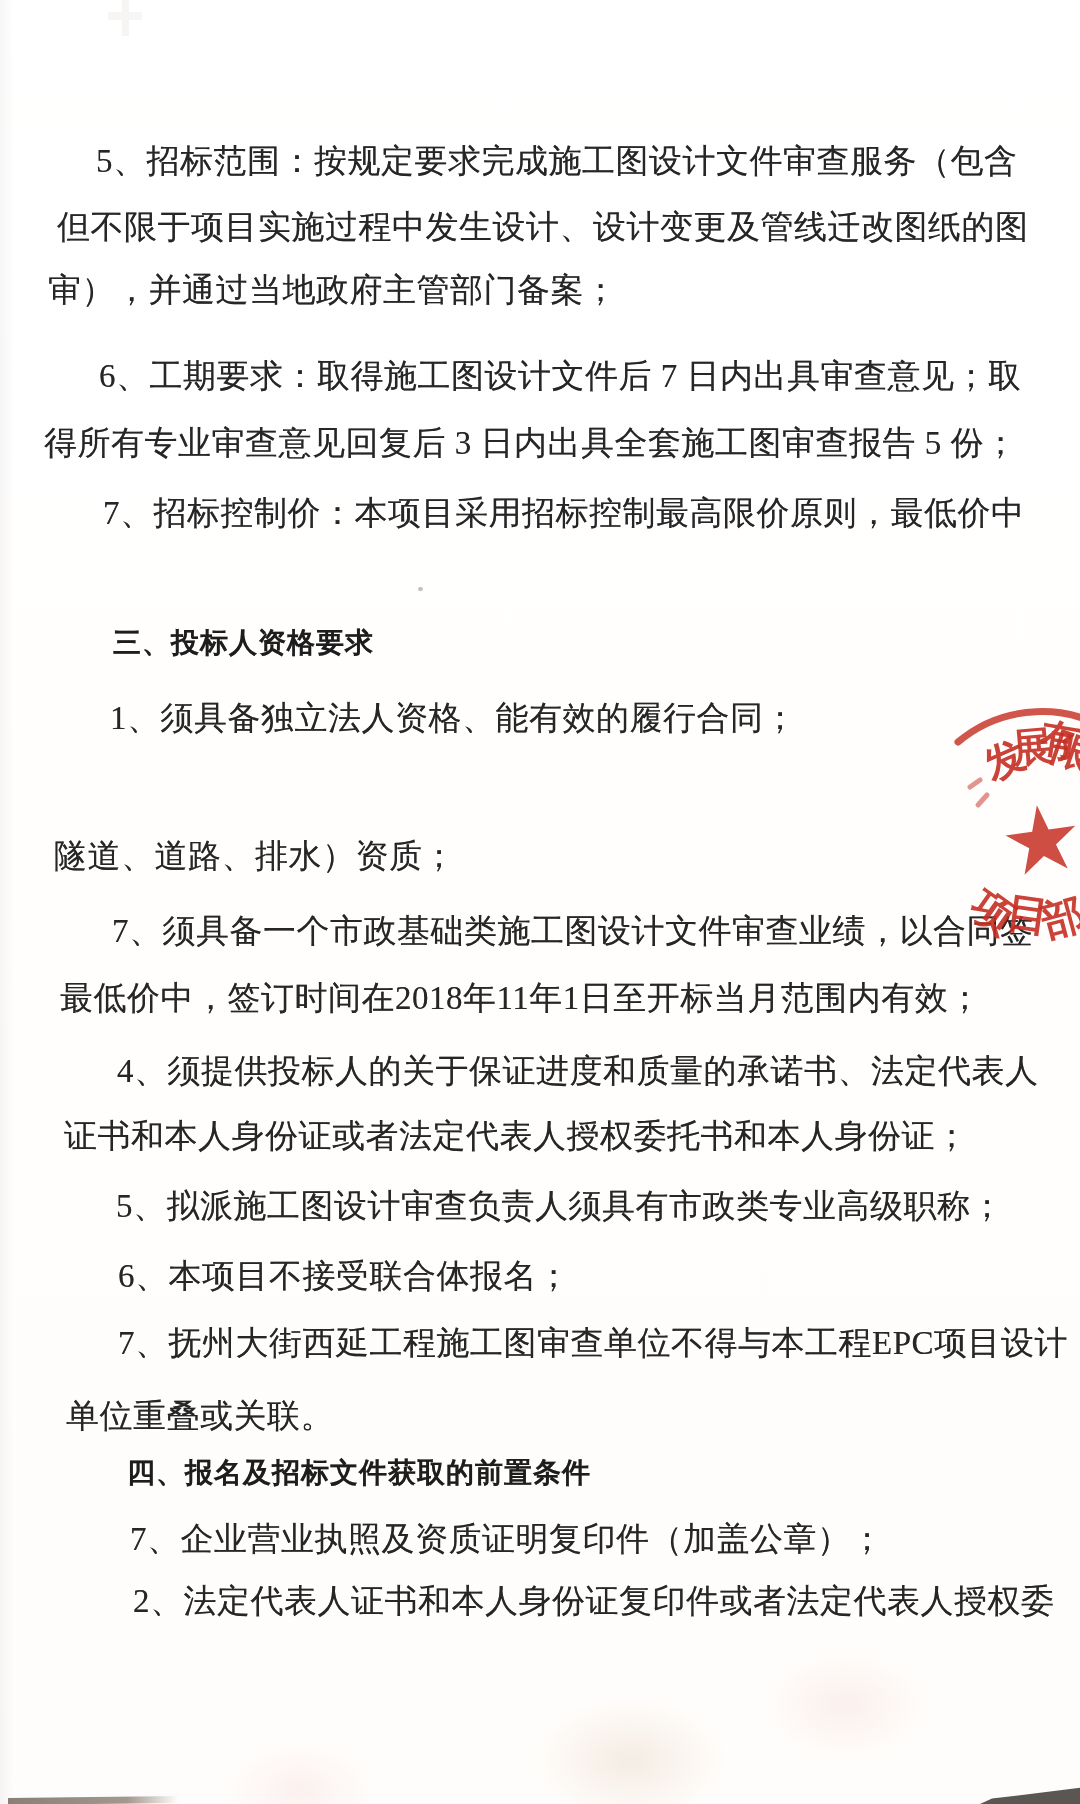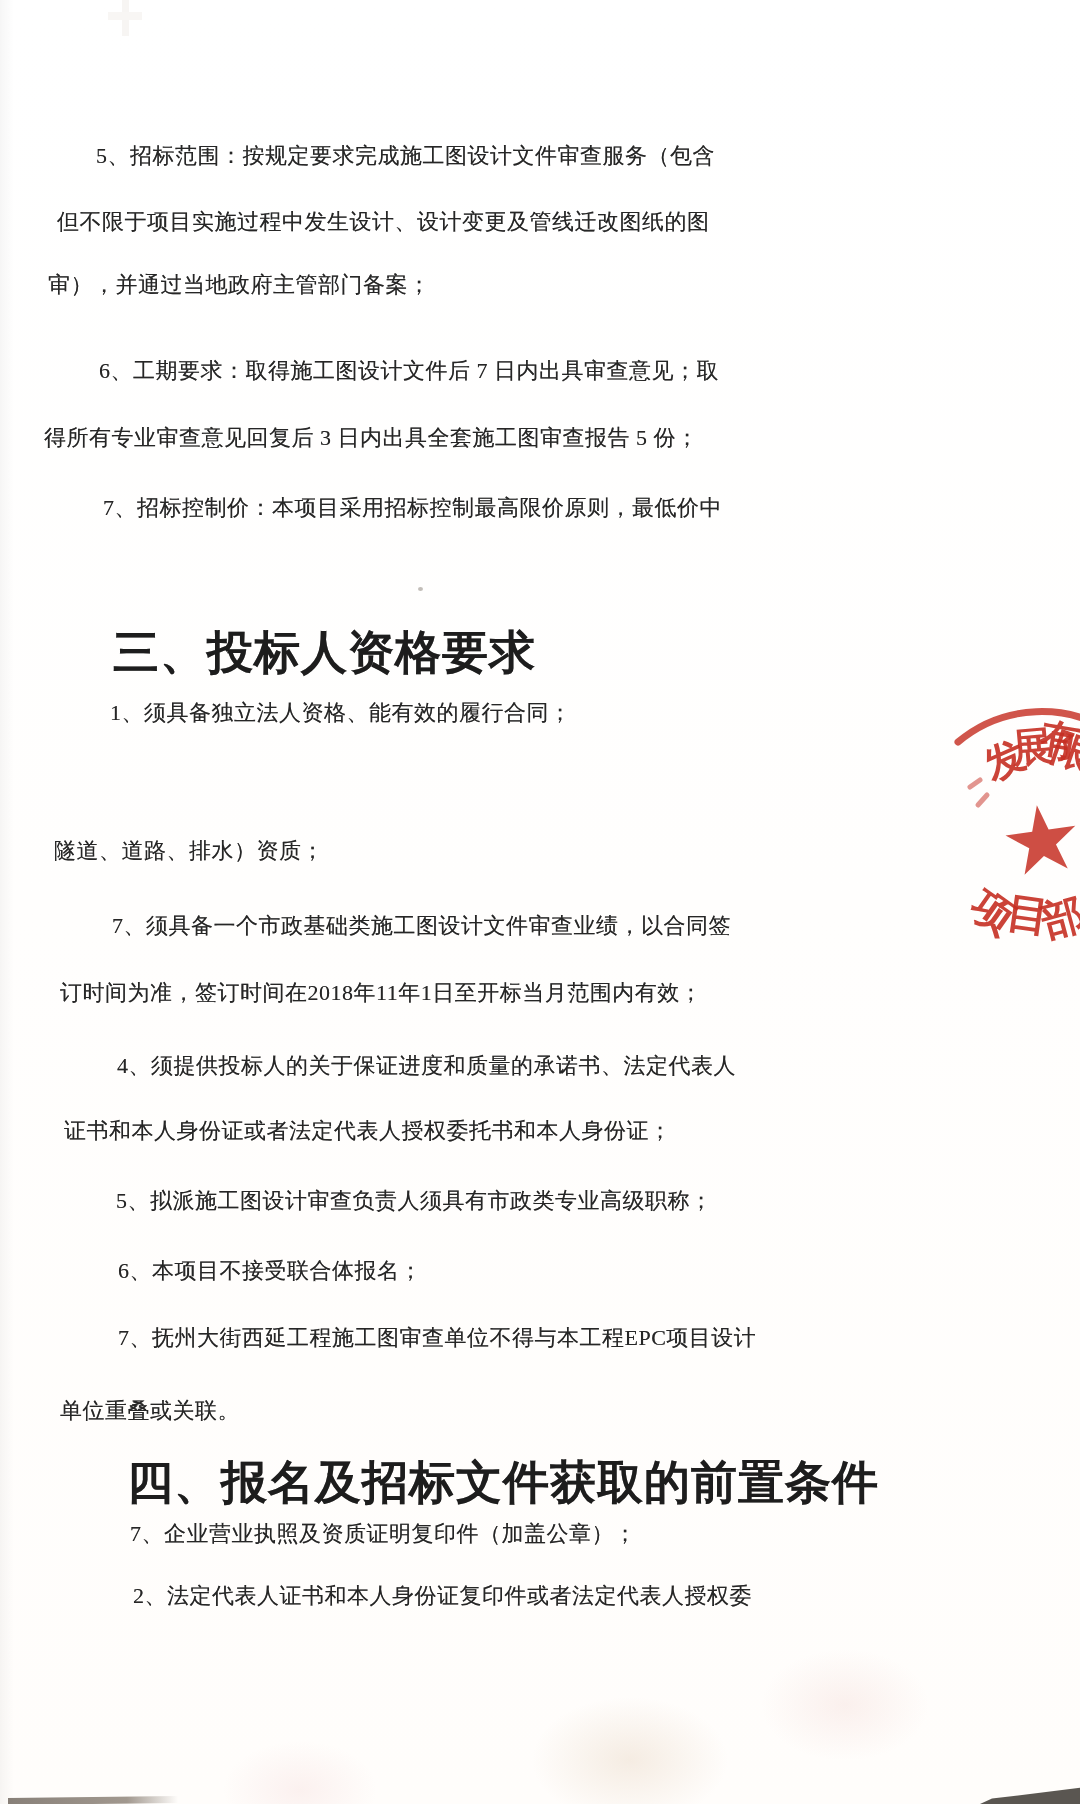--- a/index.html
+++ b/index.html
@@ -14,29 +14,29 @@
     background:
       radial-gradient(140px 90px at 630px 1760px, rgba(205,168,128,0.20), rgba(205,168,128,0) 70%),
       radial-gradient(120px 80px at 845px 1705px, rgba(222,160,150,0.14), rgba(222,160,150,0) 70%),
       radial-gradient(110px 70px at 300px 1790px, rgba(224,152,152,0.12), rgba(224,152,152,0) 70%),
       linear-gradient(to right, rgba(0,0,0,0.035), rgba(0,0,0,0) 14px),
       linear-gradient(#ffffff, #fffdfb);
   }
   .line{
     position:absolute;
     white-space:nowrap;
-    font-size:22px;
+    font-size:33px;
     line-height:1.15;
     letter-spacing:0.5px;
     color:#262626;
     text-shadow:0 0 0.6px rgba(40,40,40,0.55);
   }
   .heading{
     font-weight:bold;
-    font-size:46px;
+    font-size:28px;
     letter-spacing:1px;
     color:#1d1d1d;
   }
   .speck{
     position:absolute;left:418px;top:587px;width:5px;height:4px;
     background:rgba(120,110,100,0.45);border-radius:50%;
   }
   .crop-mark{
     position:absolute;left:108px;top:0;width:34px;height:36px;opacity:0.6;
   }
@@ -71,27 +71,27 @@
   <div class="line" style="top:143px;left:96px">5、招标范围：按规定要求完成施工图设计文件审查服务（包含</div>
   <div class="line" style="top:272px;left:48px">审），并通过当地政府主管部门备案；</div>
   <div class="line" style="top:209px;left:57px">但不限于项目实施过程中发生设计、设计变更及管线迁改图纸的图</div>
   <div class="line" style="top:358px;left:99px">6、工期要求：取得施工图设计文件后 7 日内出具审查意见；取</div>
   <div class="line" style="top:425px;left:44px">得所有专业审查意见回复后 3 日内出具全套施工图审查报告 5 份；</div>
   <div class="line" style="top:495px;left:103px">7、招标控制价：本项目采用招标控制最高限价原则，最低价中</div>
   <div class="line heading" style="top:627px;left:113px">三、投标人资格要求</div>
   <div class="line" style="top:700px;left:110px">1、须具备独立法人资格、能有效的履行合同；</div>
   <div class="line" style="top:838px;left:54px">隧道、道路、排水）资质；</div>
   <div class="line" style="top:913px;left:112px">7、须具备一个市政基础类施工图设计文件审查业绩，以合同签</div>
-  <div class="line" style="top:980px;left:60px">订时间为准，签订时间在2018年11年1日至开标当月范围内有效；</div>
+  <div class="line" style="top:980px;left:60px">最低价中，签订时间在2018年11年1日至开标当月范围内有效；</div>
   <div class="line" style="top:1053px;left:117px">4、须提供投标人的关于保证进度和质量的承诺书、法定代表人</div>
   <div class="line" style="top:1118px;left:64px">证书和本人身份证或者法定代表人授权委托书和本人身份证；</div>
   <div class="line" style="top:1188px;left:116px">5、拟派施工图设计审查负责人须具有市政类专业高级职称；</div>
   <div class="line" style="top:1258px;left:118px">6、本项目不接受联合体报名；</div>
   <div class="line" style="top:1325px;left:118px">7、抚州大街西延工程施工图审查单位不得与本工程EPC项目设计</div>
-  <div class="line" style="top:1398px;left:60px">单位重叠或关联。</div>
+  <div class="line" style="top:1398px;left:66px">单位重叠或关联。</div>
   <div class="line heading" style="top:1457px;left:127px">四、报名及招标文件获取的前置条件</div>
   <div class="line" style="top:1521px;left:130px">7、企业营业执照及资质证明复印件（加盖公章）；</div>
   <div class="line" style="top:1583px;left:133px">2、法定代表人证书和本人身份证复印件或者法定代表人授权委</div>
 
   <div class="speck"></div>
 
   <svg class="stamp-svg" viewBox="0 0 180 255">
 
     <path d="M 58,47 A 130 130 0 0 1 216.6,40.5" fill="none" stroke="#c62f23" stroke-width="7" stroke-linecap="round" opacity="0.82"></path>
 

